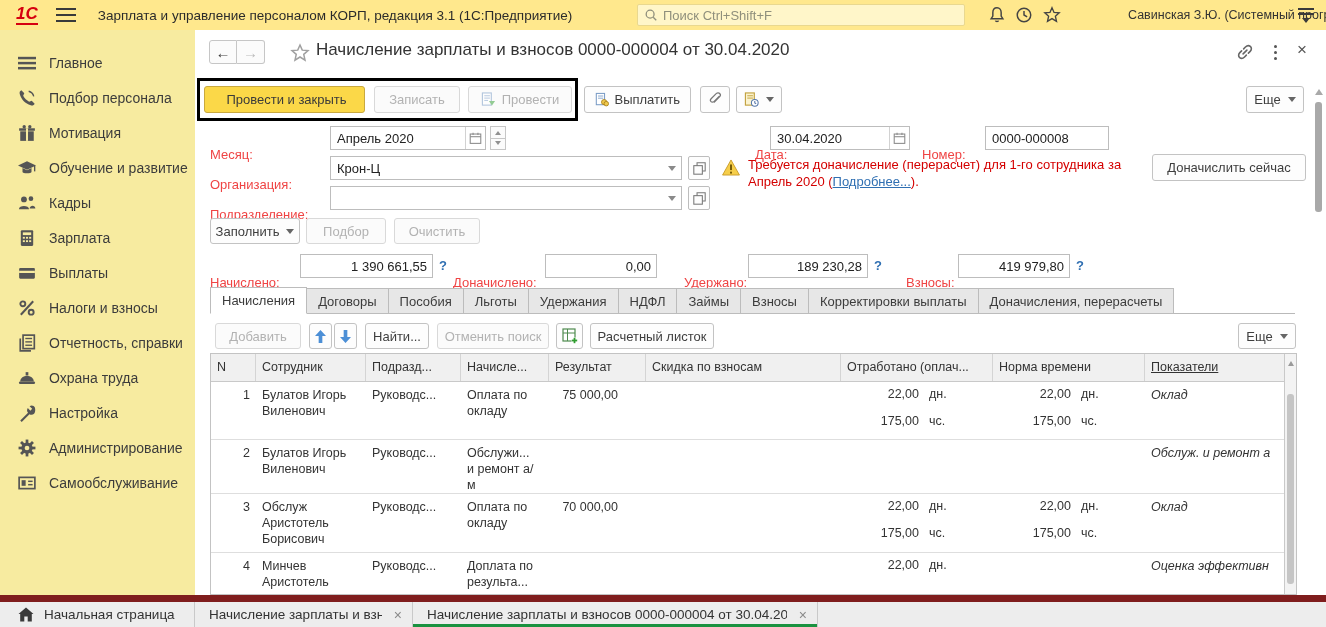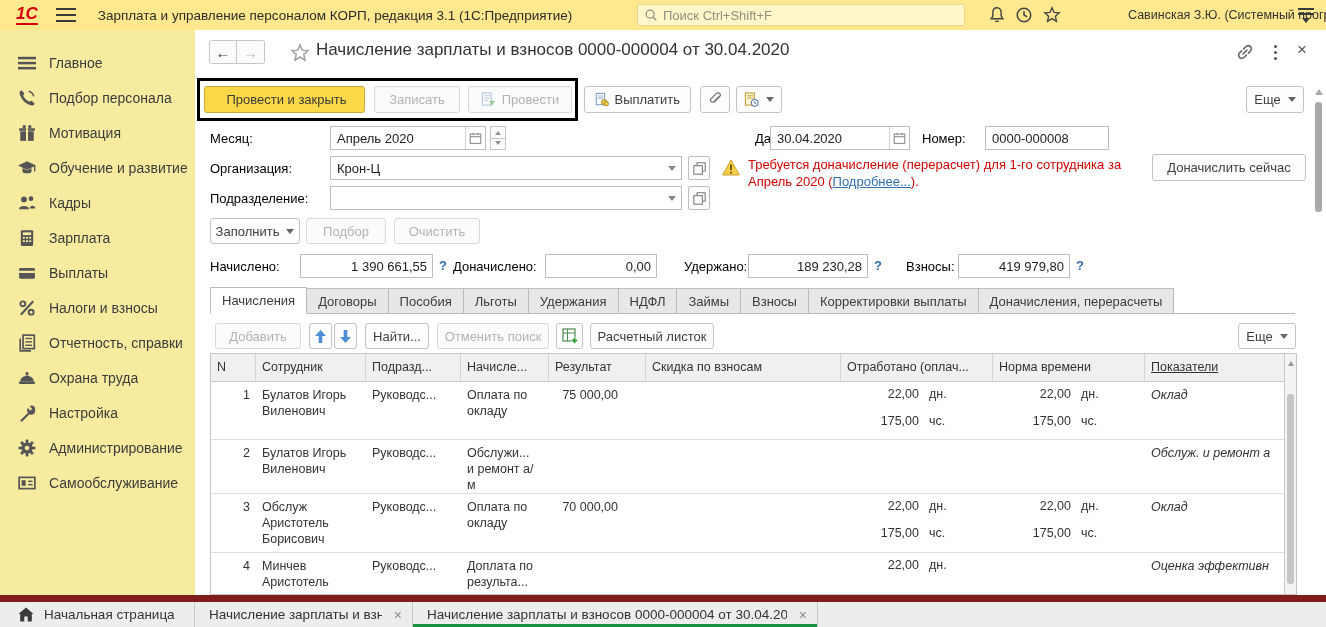--- a/index.html
+++ b/index.html
@@ -39,21 +39,21 @@
   .doc-title { left:121px; top:10px; font-size:17px; color:#333; white-space:nowrap; }
 
   .btn { display:inline-flex; align-items:center; justify-content:center; border:1px solid #c3c3c3; background:#fdfdfd; border-radius:3px; font-size:13px; color:#3e3e3e; padding:0 10px; white-space:nowrap; }
   .btn .gap { width:6px; }
   .btn.disabled { color:#b2b2b2; border-color:#d9d9d9; background:#fbfbfb; }
   .btn.primary { background:#FBD848; border-color:#C9A93F; color:#3a3a3a;padding-left:14px; }
   .caret { width:0; height:0; border:4px solid transparent; border-top:5px solid #666; margin-left:7px; margin-top:4px; }
 
   .ann-rect { position:absolute; left:197px; top:78px; width:381px; height:43px; border:3px solid #000; z-index:60; pointer-events:none; }
 
-  .lab { font-size:13px; color:#000000; white-space:nowrap; }
+  .lab { font-size:13px; color:#ef4444; white-space:nowrap;margin-top:16px; }
   .tbox { border:1px solid #bdbdbd; background:#fff; height:24px; display:flex; align-items:center; font-size:13px; color:#222; }
   .tbox .val { padding-left:6px; flex:1; white-space:nowrap; overflow:hidden; }
   .tbox .num { flex:1; text-align:right; padding-right:5px; }
   .tbox .cal { width:20px; height:22px; border-left:1px solid #d2d2d2; display:flex; align-items:center; justify-content:center; flex:none;}
   .tbox .dd { width:18px; height:22px; display:flex; align-items:center; justify-content:center; flex:none; }
   .dd b { width:0;height:0;border:4px solid transparent;border-top:5px solid #8a8a8a; margin-top:4px;}
   .openbtn { width:22px; height:24px; border:1px solid #bdbdbd; background:#fdfdfd; display:flex; align-items:center; justify-content:center; margin-left:3px; border-radius:2px;}
   .spinner { width:16px; height:24px; margin-left:2px; display:flex; flex-direction:column; }
   .spinner span { flex:1; border:1px solid #c6c6c6; background:#fbfbfb; display:flex; align-items:center; justify-content:center; }
   .spinner span + span { border-top:none; }

